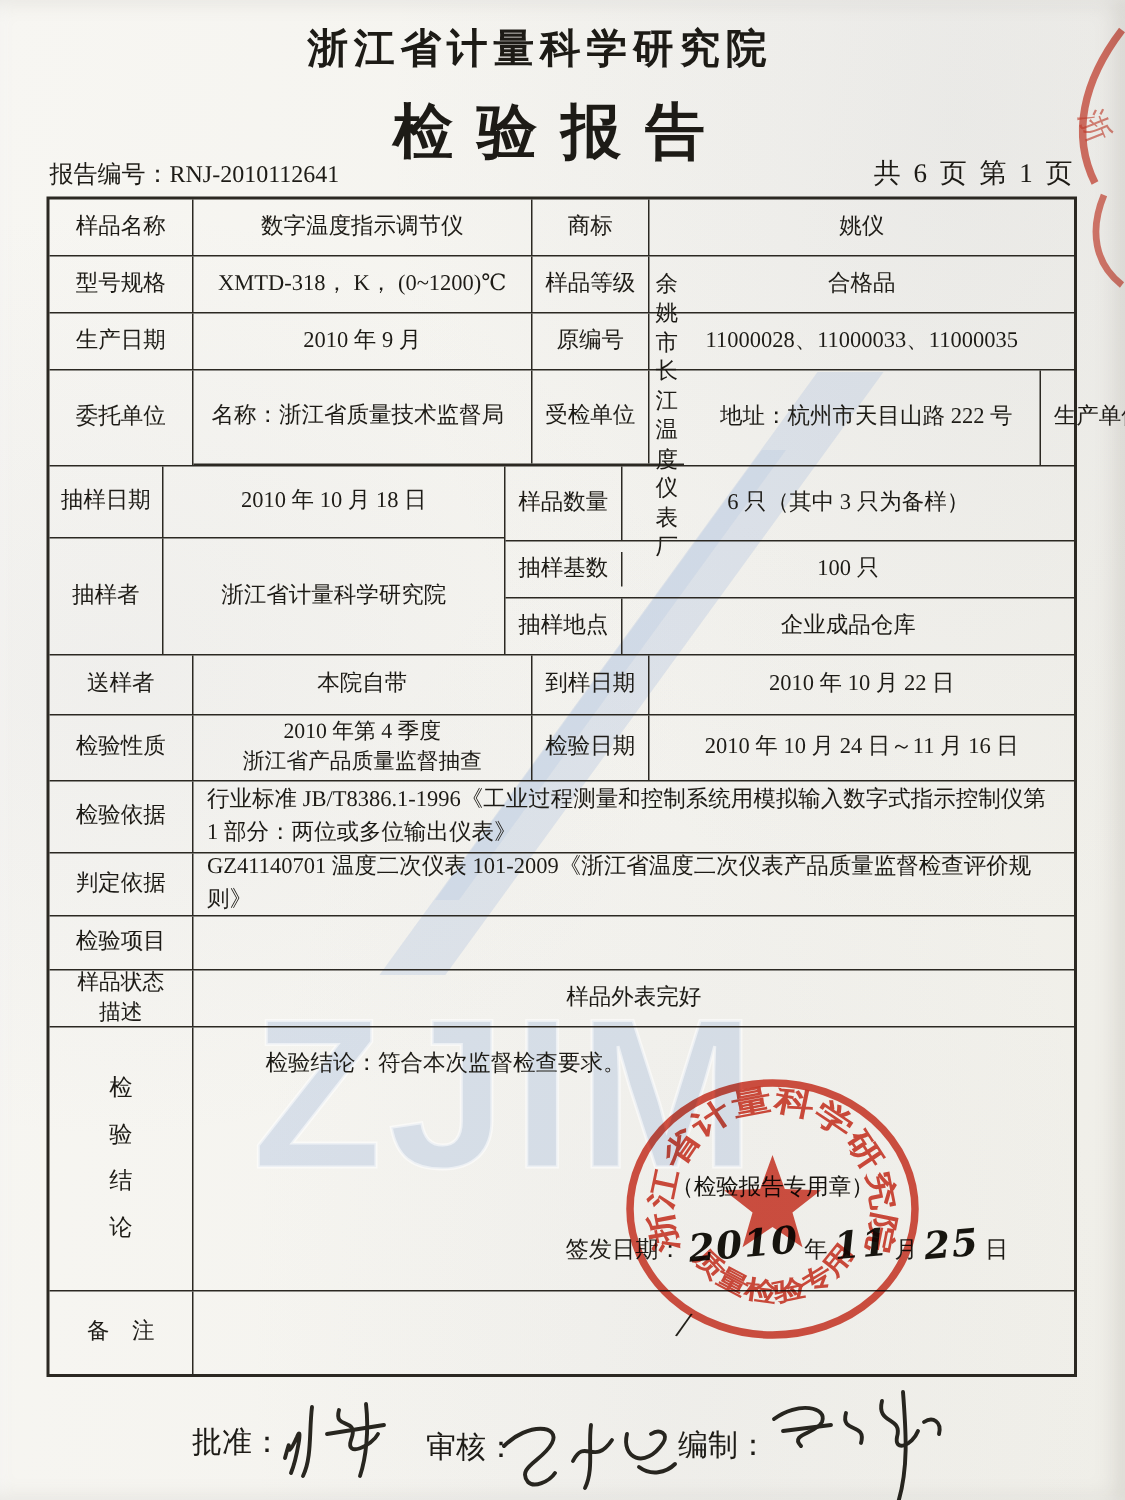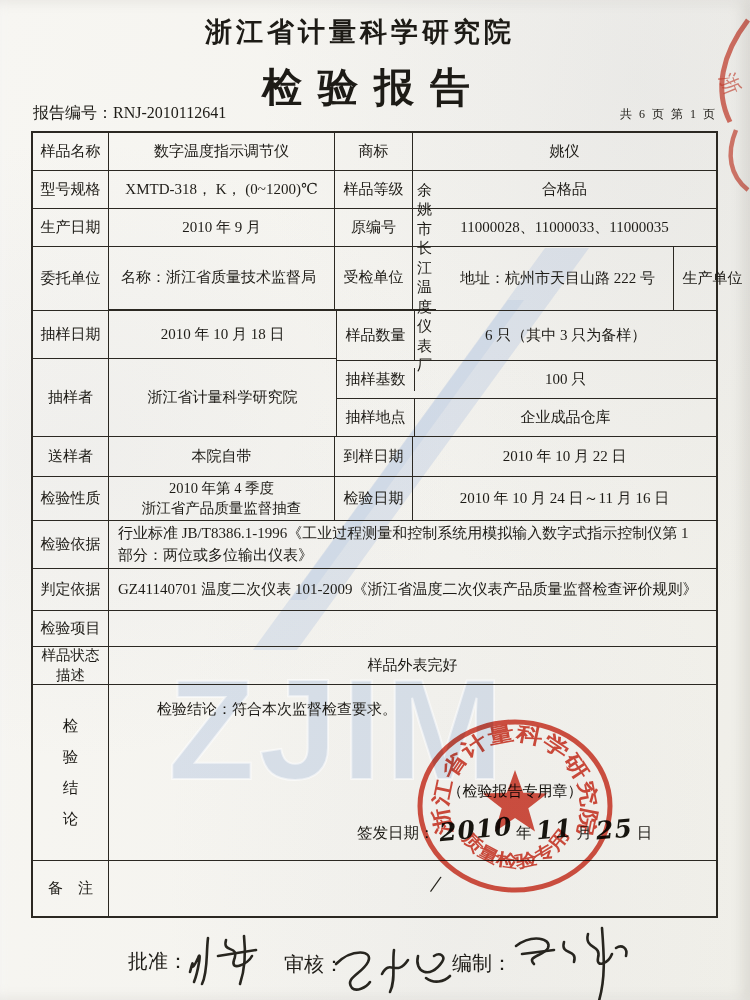--- a/index.html
+++ b/index.html
@@ -25,30 +25,30 @@
   .wm-bar { background:rgba(170,190,222,.30); transform-origin:top left; }
   .wm-bar1 { left:545px; top:248px; width:44px; height:402px; transform:skewX(-36deg); }
   .wm-bar2 { left:508px; top:300px; width:16px; height:300px; transform:skewX(-36deg); background:rgba(170,190,222,.22); }
   
   .org-title { position:absolute; left:0; right:30px; top:14px; text-align:center;
     font-size:27px; font-weight:bold; letter-spacing:4px; z-index:2; }
   .report-title { position:absolute; left:0; right:18px; top:60px; text-align:center;
     font-size:40px; font-weight:bold; letter-spacing:16px; text-indent:16px; z-index:2; }
   .meta { position:absolute; left:33px; right:33px; top:103px; display:flex;
     justify-content:space-between; align-items:baseline; font-size:16px; z-index:2; }
-  .meta .pages { font-size:12px; letter-spacing:2px; }
+  .meta .pages { font-size:18px; letter-spacing:2px; }
   
   .tbl { position:absolute; left:31px; top:131px; width:687px; z-index:2;
     border:2px solid #2b2822; font-size:15px; }
   .trow { display:flex; border-bottom:1px solid #2b2822; }
   .trow:last-child { border-bottom:none;gap:40px; }
   .c { display:flex; align-items:center; justify-content:center; text-align:center;
     border-right:1px solid #2b2822; padding:2px 4px; line-height:1.3; }
   .c.last { border-right:none; }
-  .c1 { width:76px; flex:none; }
+  .c1 { width:96px; flex:none; }
   .c2 { width:226px; flex:none; }
   .c3 { width:78px; flex:none; }
   .c4 { flex:1; }
   .left { justify-content:flex-start; text-align:left; padding-left:12px; }
   .h38{height:38px}.h64{height:64px}.h126{height:126px}.h40{height:40px}
   .h44{height:44px}.h48{height:48px}.h42{height:42px}.h36{height:36px}
   .h176{height:176px}.h55{height:55px}
   .grp { flex:1; display:flex; flex-direction:row;gap:12px; }
   .subrow { display:flex; flex:1; border-bottom:1px solid #2b2822; }
   .subrow:last-child { border-bottom:none; }

